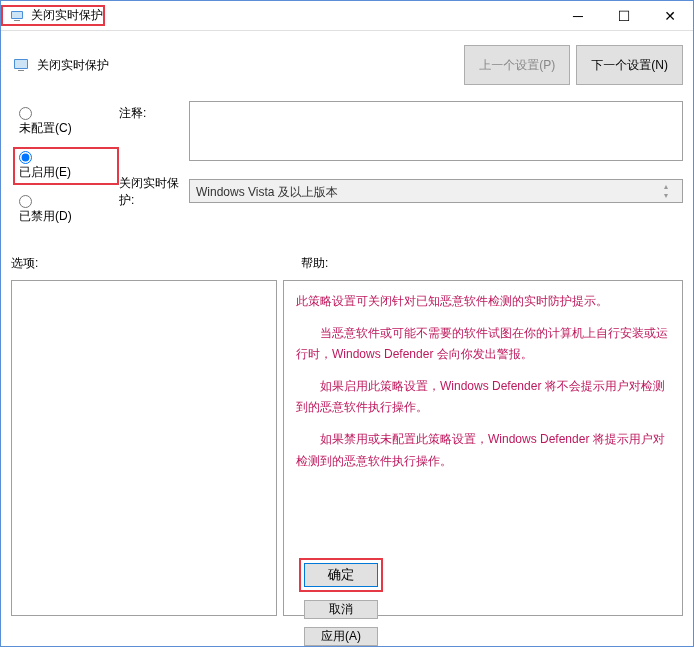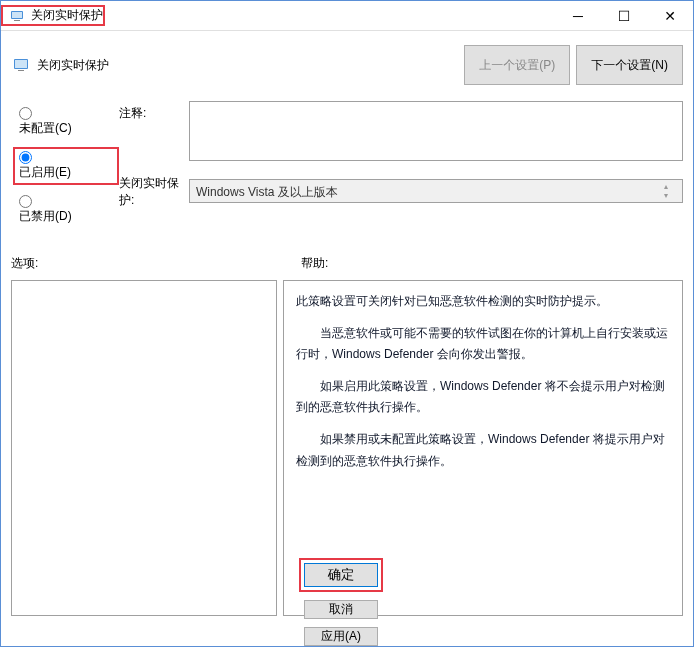--- a/index.html
+++ b/index.html
@@ -28,21 +28,21 @@
 .field-row { display: flex; align-items: flex-start; }
 .field-label { width: 70px; padding-top: 4px; }
 .comment-box { flex: 1; height: 60px; border: 1px solid #a0a0a0; background: #fff; padding: 4px; font-family: inherit; font-size: 12px; resize: none; }
 .platform-box { flex: 1; height: 24px; border: 1px solid #a0a0a0; background: #f0f0f0; padding: 4px 6px; display: flex; font-size: 12px; color: #333; position: relative; margin-top: 8px; }
 .scroll-hint { position: absolute; right: 2px; top: 2px; bottom: 2px; width: 16px; display: flex; flex-direction: column; justify-content: space-between; font-size: 8px; color: #999; }
 
 .labels-row { display: flex; padding: 20px 10px 4px 10px; }
 .labels-row .lbl-left { width: 290px; }
 .panes-row { display: flex; padding: 4px 10px 0 10px; gap: 6px; height: 340px; }
 .options-pane { width: 266px; border: 1px solid #a0a0a0; background: #fff; }
-.help-pane { flex: 1; border: 1px solid #a0a0a0; background: #fff; padding: 10px 12px; font-size: 12px; line-height: 1.8; color: #0f172a; overflow: auto; }
+.help-pane { flex: 1; border: 1px solid #a0a0a0; background: #fff; padding: 10px 12px; font-size: 12px; line-height: 1.8; color: #be185d; overflow: auto; }
 .help-pane p { margin-bottom: 10px; }
 .help-pane p.indent { text-indent: 2em; }
 
 .footer { position: absolute; bottom: 0; left: 0; right: 0; height: 46px; display: flex; align-items: center; justify-content: flex-end; padding-right: 12px; gap: 8px; flex-direction: column; }
 .footer-btn { width: 74px; height: 40px; border: 1px solid #adadad; background: #e1e1e1; font-size: 12px; }
 .footer-btn.primary-wrap { border: 2px solid #e63946; padding: 3px; width: auto; height: auto; background: transparent; }
 .footer-btn.primary-wrap .inner { width: 74px; height: 24px; border: 1px solid #0078d7; background: #e1e1e1; display: flex; align-items: center; justify-content: center; }
 </style>
 </head>
 <body>

